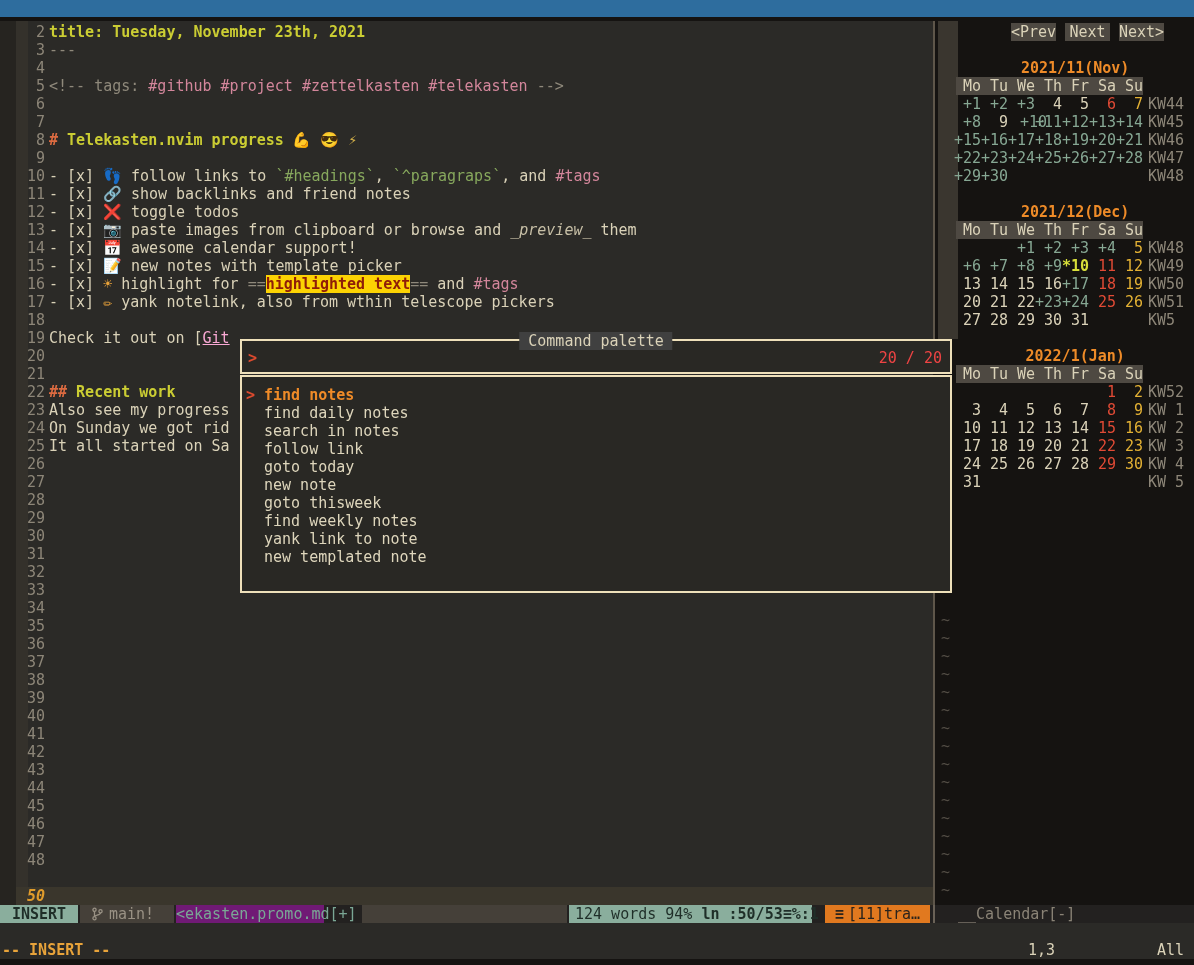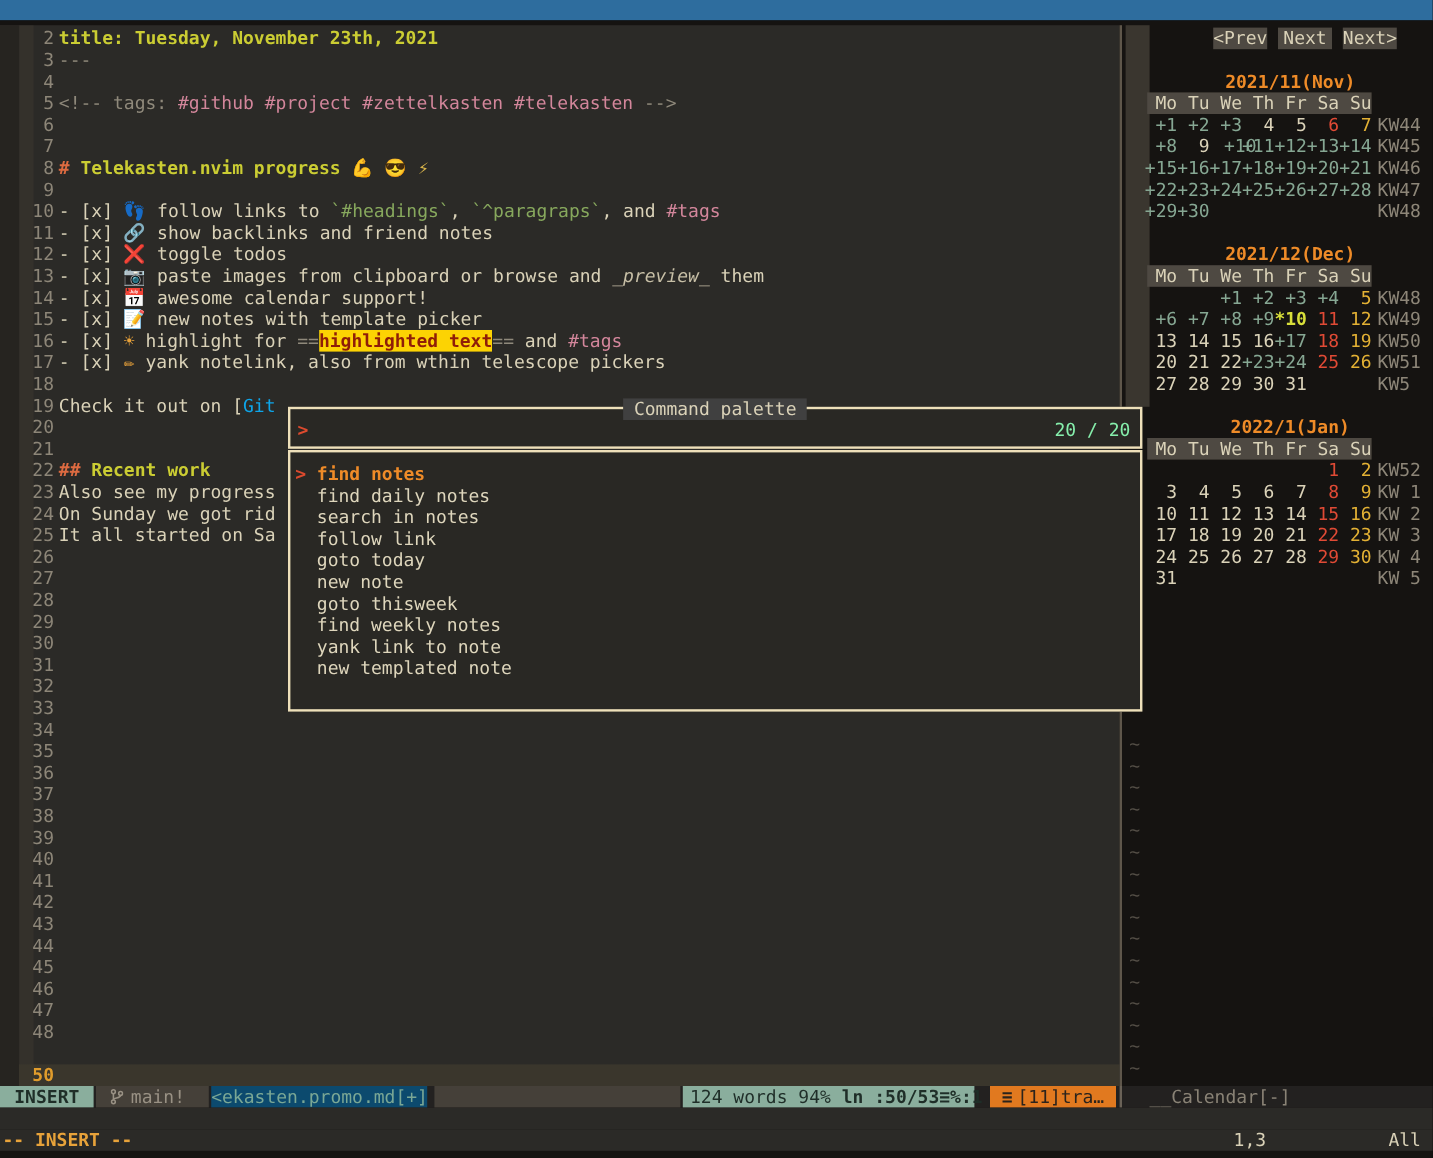--- a/index.html
+++ b/index.html
@@ -21,21 +21,21 @@
   .row .txt { position:absolute; left:49px; white-space:pre; }
   .row.cursor { background:linear-gradient(to right, rgba(0,0,0,0) 16px, #3a362c 16px); }
   .row.cursor .num { color:#e09c2c; font-weight:bold; }
 
   .sg-fg    { color:#dad2b8; }
   .sg-dim   { color:#8f897b; }
   .sg-title { color:#cbcd33; font-weight:bold; }
   .sg-hp    { color:#dd6b41; font-weight:bold; }
   .sg-tag   { color:#d3869b; }
   .sg-code  { color:#87a85d; }
-  .sg-link  { color:#0ea5e9; }
+  .sg-link  { color:#f9a8d4; text-decoration:underline; }
   .sg-hlt   { background:#fcd303; color:#8f1d08; font-weight:bold; }
   .sg-em    { color:#c7bfa6; font-style:italic; }
   .sg-emoji { color:#d8b44a; }
   .sg-eblue { color:#5a9fd4; }
   .sg-ered  { color:#dd4b3a; }
   .sg-eorange { color:#e8a23a; }
   .sg-egray { color:#b8b2a4; }
 
   
   .vsep { position:absolute; left:933px; width:2px; background:#5e564a; }
@@ -58,34 +58,34 @@
   .tilde { position:absolute; left:941px; color:#524d45; }
 
   
   .palette { position:absolute; left:240px; top:322px; width:712px; }
   .pbox { border:2px solid #eee0ba; background:#292824; width:712px; }
   .prompt-box { position:relative; height:35px; }
   .ptitle { position:absolute; top:-9px; left:50%; transform:translateX(-50%); background:#404040;
             padding:0 9px; color:#dad2b8; white-space:pre; }
   .pcaret { position:absolute; left:6px; top:8px; color:#dc4a2e; font-weight:bold; }
   .pinput { position:absolute; left:24px; top:8px; right:80px; height:18px; color:#dad2b8; }
-  .pcount { position:absolute; right:8px; top:8px; color:#86efac; white-space:pre; }
+  .pcount { position:absolute; right:8px; top:8px; color:#ef4444; white-space:pre; }
   .results-box { position:relative; margin-top:1px; height:218px; padding:9px 0 0 4px; overflow:hidden; }
   .pitem { height:18px; white-space:pre; }
   .pitem .icaret { display:inline-block; width:18px; color:#dc4a2e; font-weight:bold; }
   .pitem .ilabel { color:#ded6bc; }
   .pitem.sel .ilabel { color:#ef8b28; font-weight:bold; }
 
   
   .statusline { position:absolute; top:888px; left:0; width:1194px; height:18px; background:#232120; }
   .seg { position:absolute; top:0; height:18px; white-space:pre; }
   .s-mode { left:0; width:78px; background:#8aae9d; color:#1f2e28; font-weight:bold; text-align:center; }
   .s-git  { left:80px; width:94px; background:#454039; color:#999184; padding-left:12px; }
   .s-git svg { vertical-align:-2px; margin-right:6px; }
-  .s-file { left:176px; width:180px; background:#0c4a6e; color:#7aa795; text-align:center; }
+  .s-file { left:176px; width:148px; background:#701a75; color:#7aa795; text-align:center; }
   .s-ft   { left:362px; width:205px; background:#454039; color:#dad2b8; }
   .s-ft .ftname { position:absolute; left:9px; font-weight:bold; }
   .s-ft .ftenc  { position:absolute; left:97px; }
   .s-stats { left:569px; width:243px; background:#8aae9d; color:#1f2e28; padding-left:6px; }
   .s-stats b { font-weight:bold; }
   .s-buf  { left:825px; width:105px; background:#e1791f; color:#2a231c; text-align:center; }
   .s-buf .bicon { font-weight:bold; margin-right:4px; }
   .s-notch { left:933px; width:2px; background:#6a6257; }
   .s-cal { left:938px; width:256px; color:#8a8376; padding-left:20px; }
 
@@ -151,21 +151,21 @@
         <div class="row" style="top: 686px;"><span class="num">40</span><span class="txt"></span></div>
         <div class="row" style="top: 704px;"><span class="num">41</span><span class="txt"></span></div>
         <div class="row" style="top: 722px;"><span class="num">42</span><span class="txt"></span></div>
         <div class="row" style="top: 740px;"><span class="num">43</span><span class="txt"></span></div>
         <div class="row" style="top: 758px;"><span class="num">44</span><span class="txt"></span></div>
         <div class="row" style="top: 776px;"><span class="num">45</span><span class="txt"></span></div>
         <div class="row" style="top: 794px;"><span class="num">46</span><span class="txt"></span></div>
         <div class="row" style="top: 812px;"><span class="num">47</span><span class="txt"></span></div>
         <div class="row" style="top: 830px;"><span class="num">48</span><span class="txt"></span></div>
         <div class="row" style="top: 868px;"><span class="num">49</span><span class="txt"></span></div>
-        <div class="row cursor" style="top: 866px;"><span class="num">50</span><span class="txt"></span></div>
+        <div class="row cursor" style="top: 866px; font-style: italic;"><span class="num">50</span><span class="txt"></span></div>
       </div>
   </div>
 
   <div class="vsep top"></div>
   <div class="vsep bottom"></div>
   <div class="cal-strip"></div>
 
   <div id="calendar">
       <div class="crow" style="top: 6px;">
         <span class="navbtn" style="left: 1011px;">&lt;Prev</span>

